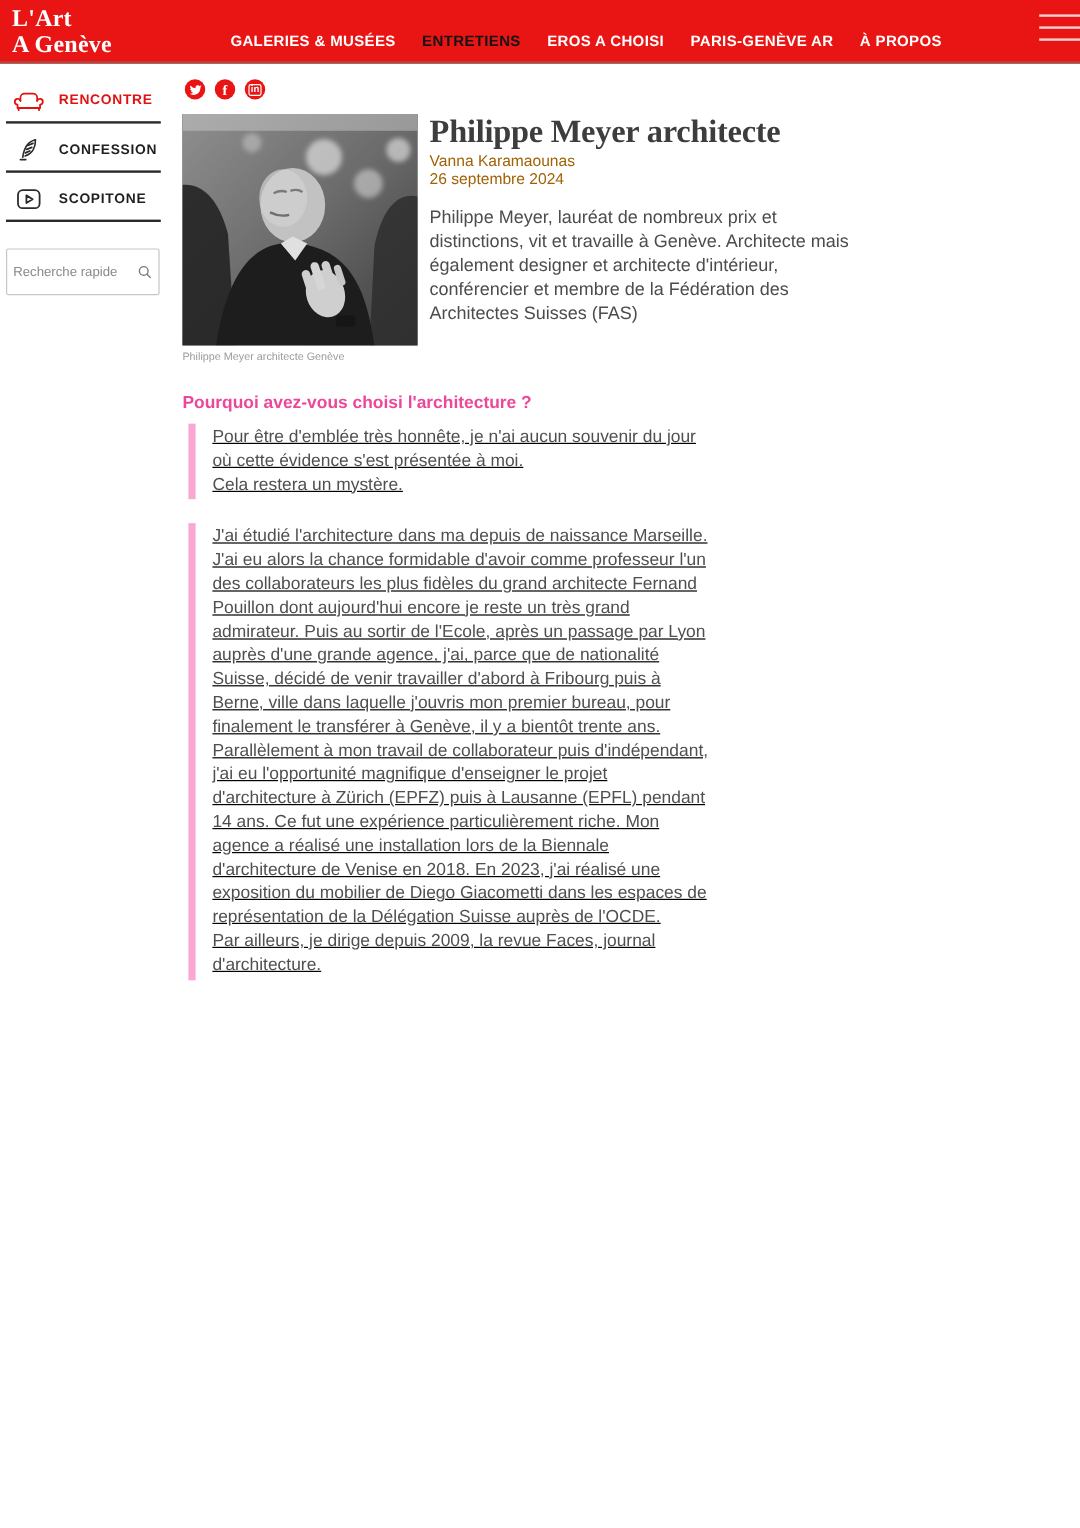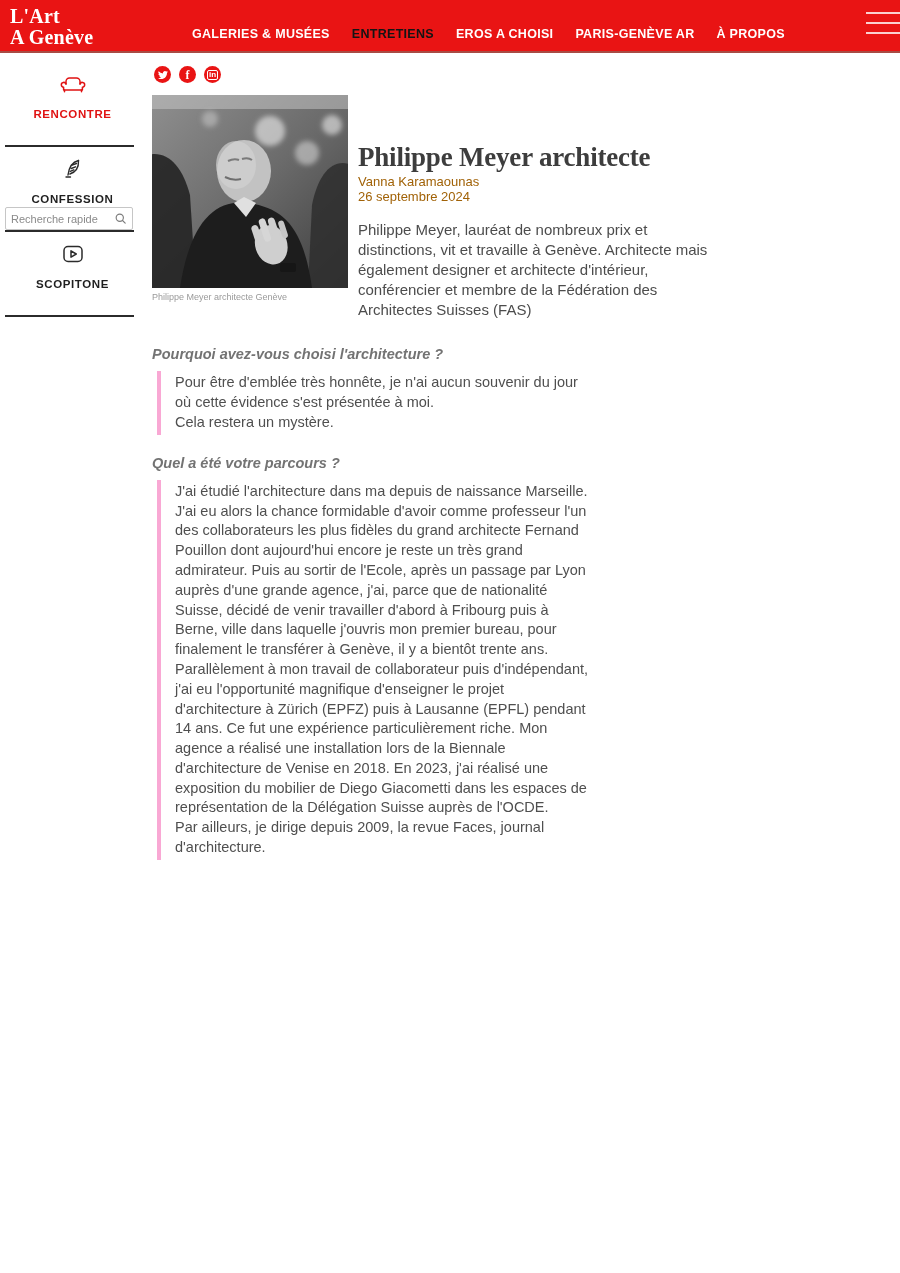--- a/index.html
+++ b/index.html
@@ -31,31 +31,31 @@
     position:absolute; right:0; top:10px; width:34px; height:26px;
     background:none; border:none; cursor:pointer;
     display:flex; flex-direction:column; justify-content:space-between; padding:2px 0;
   }
   .hamburger span { display:block; height:2px; width:100%; background:rgba(255,255,255,.8); }
 
   
   .sidebar { position:absolute; left:0; top:62px; width:140px; }
   .side-item {
     display:flex; align-items:center; gap:12px;
-    padding:10px 0 25px 6px; margin:0 6px 0 5px;
-    border-bottom:2px solid #2b2b2b; cursor:pointer;flex-direction:column;
+    padding:10px 0 5px 6px; margin:0 6px 0 5px;
+    border-bottom:2px solid #2b2b2b; cursor:pointer;
   }
   .side-item .s-icon { width:26px; height:24px; flex:0 0 auto; display:flex; align-items:center; }
   .side-item .s-label { font-size:11.5px; font-weight:700; letter-spacing:.6px; color:#1f1f1f; }
   .side-item.active .s-label { color:#e01212; }
   .side-item svg { stroke:#2b2b2b; }
   .side-item.active svg { stroke:#e01212; }
 
   .search-box {
-    position:absolute; left:5px; top:145px; width:128px; height:23px;
+    position:absolute; left:5px; top:145px; width:128px; height:39px;
     border:1px solid #c6c6c6; border-radius:2px; background:#fff;
     display:flex; align-items:center; padding:0 5px;
   }
   .search-box input {
     border:none; outline:none; flex:1; min-width:0;
     font-size:11px; color:#444; font-family:"Liberation Sans", sans-serif;
   }
   .search-box input::placeholder { color:#8a8a8a; }
   .search-box .sg { flex:0 0 auto; cursor:pointer; display:flex; }
 
@@ -73,29 +73,29 @@
   .soc .glyph.li { font-size:8px; letter-spacing:0; border:1px solid #fff; border-radius:2px; padding:0 1px; }
 
   .hero-row { display:flex; gap:10px; }
   .photo-block { width:196px; flex:0 0 auto; }
   .photo-frame { width:196px; height:193px; background:#555; overflow:hidden; }
   .photo-caption { font-size:9px; color:#9a9a9a; margin-top:4px; }
 
   .headline-col { width:356px; padding-top:0; }
   .article-title {
     font-family:"Liberation Serif", serif; font-weight:bold;
-    font-size:27px; color:#3d3d3d; letter-spacing:-.2px; line-height:1.1;margin-top:48px;
+    font-size:27px; color:#3d3d3d; letter-spacing:-.2px; line-height:1.1;
   }
   .byline { margin-top:1px; font-size:13px; color:#a16207; line-height:1.18; }
   .lead { margin-top:16px; font-size:15px; line-height:20px; color:#4c4c4c; }
 
   .qa { width:442px; margin-top:26px; }
-  .question { font-size:14.5px; font-weight:700; color:#737373; margin-bottom:9px;font-style:italic; }
+  .question { font-size:14.5px; font-weight:700; color:#ec4899; margin-bottom:9px; }
   .answer {
-    border-left:4px solid #f9a8d4; margin:0 0 20px 5px; padding:2px 0 2px 14px;
+    border-left:6px solid #f9a8d4; margin:0 0 20px 5px; padding:2px 0 2px 14px;text-decoration:underline;
   }
   .answer p { font-size:14.5px; line-height:19.8px; color:#4f4f4f; }
 </style>
 </head>
 <body>
 
 <div class="page">
 
   <header class="topbar">
     <div class="logo">
@@ -229,21 +229,20 @@
       </div>
     </div>
 
     <section class="qa">
       <h2 class="question">Pourquoi avez-vous choisi l'architecture ?</h2>
       <blockquote class="answer">
         <p>Pour être d'emblée très honnête, je n'ai aucun souvenir du jour où cette évidence s'est présentée à moi.</p>
         <p>Cela restera un mystère.</p>
       </blockquote>
 
-      <h2 class="question">Quel a été votre parcours ?</h2>
       <blockquote class="answer">
         <p>J'ai étudié l'architecture dans ma depuis de naissance Marseille.</p>
         <p>J'ai eu alors la chance formidable d'avoir comme professeur l'un des collaborateurs les plus fidèles du grand architecte Fernand Pouillon dont aujourd'hui encore je reste un très grand admirateur. Puis au sortir de l'Ecole, après un passage par Lyon auprès d'une grande agence, j'ai, parce que de nationalité Suisse, décidé de venir travailler d'abord à Fribourg puis à Berne, ville dans laquelle j'ouvris mon premier bureau, pour finalement le transférer à Genève, il y a bientôt trente ans. Parallèlement à mon travail de collaborateur puis d'indépendant, j'ai eu l'opportunité magnifique d'enseigner le projet d'architecture à Zürich (EPFZ) puis à Lausanne (EPFL) pendant 14 ans. Ce fut une expérience particulièrement riche. Mon agence a réalisé une installation lors de la Biennale d'architecture de Venise en 2018. En 2023, j'ai réalisé une exposition du mobilier de Diego Giacometti dans les espaces de représentation de la Délégation Suisse auprès de l'OCDE.</p>
         <p>Par ailleurs, je dirige depuis 2009, la revue Faces, journal d'architecture.</p>
       </blockquote>
     </section>
 
   </main>
 </div>
 

